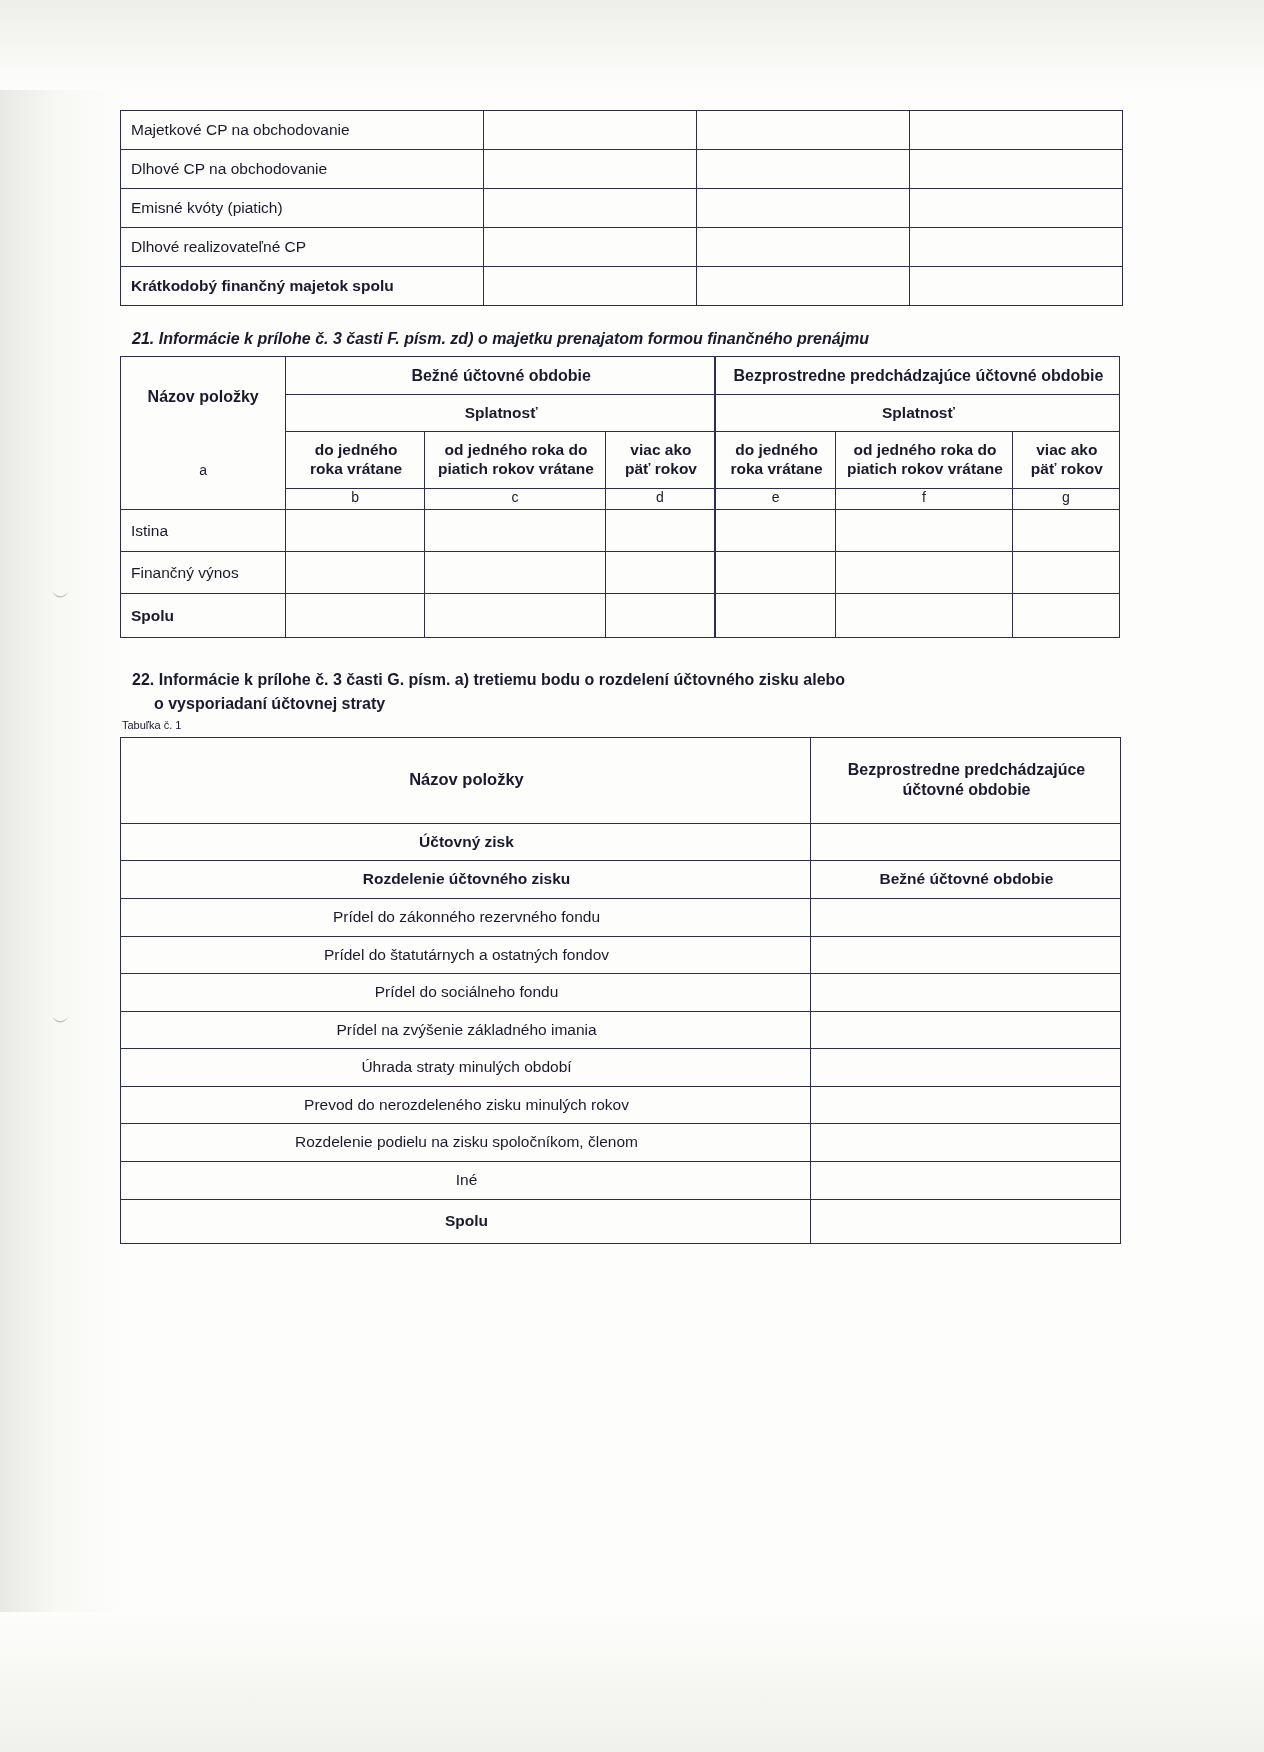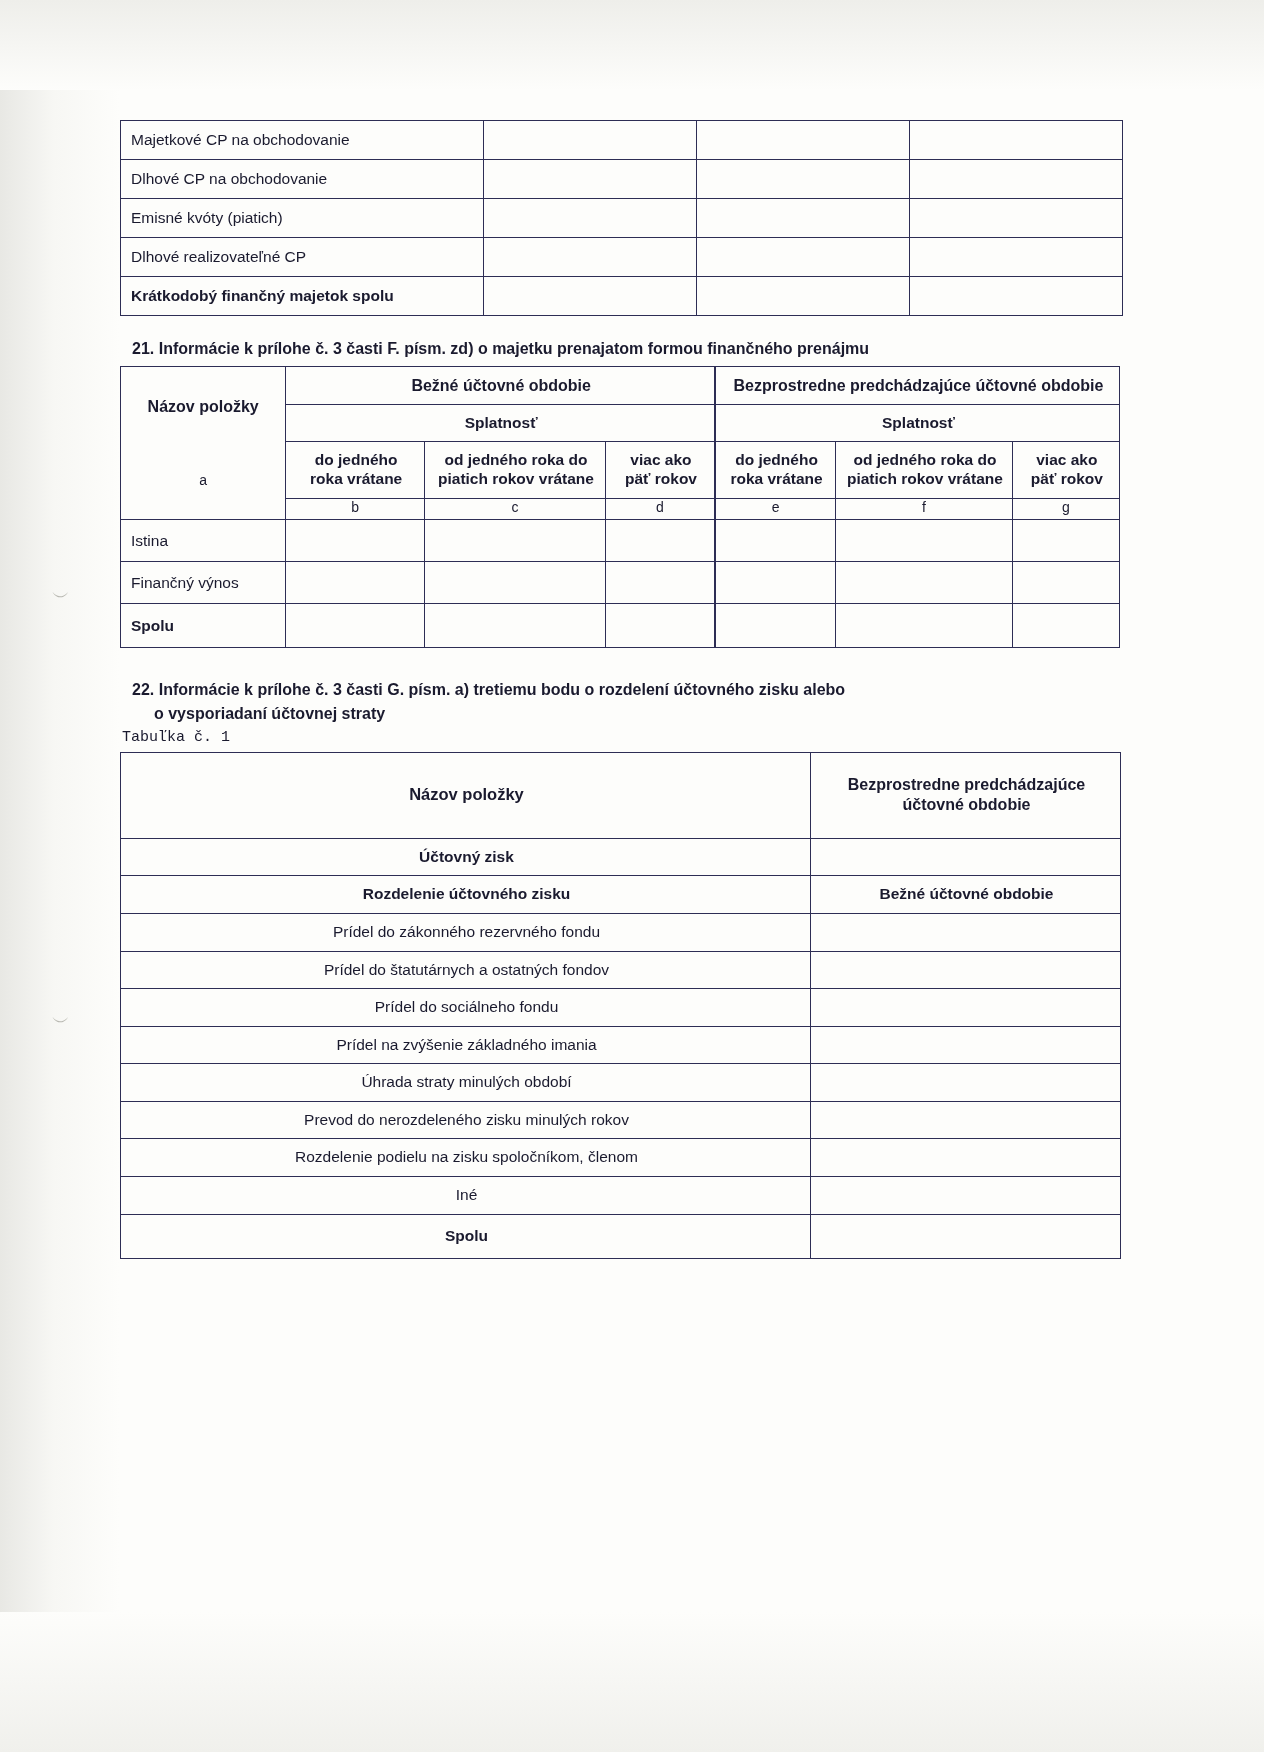--- a/index.html
+++ b/index.html
@@ -44,21 +44,20 @@
     pointer-events: none;
     color: #b9b9b2;
     font-size: 18px;
   }
 
   .content {
     position: absolute;
     left: 120px;
     top: 110px;
     width: 1000px;
-    margin-top: 10px;
   }
 
   table.doc {
     border-collapse: collapse;
     width: 100%;
     table-layout: fixed;
   }
   table.doc td, table.doc th {
     border: 1px solid #2d2d54;
     padding: 0;
@@ -107,21 +106,21 @@
   .t22 .hdrval { text-align: center; font-weight: bold; font-size: 16px; line-height: 1.25; }
   .t22 .lab { text-align: center; font-size: 15.5px; }
   .t22 .lab.b { font-weight: bold; }
   .para22 {
     font-size: 16px;
     font-weight: bold;
     margin: 30px 0 0 0;
     line-height: 1.45;
   }
   .para22 .l2 { display: block; margin-left: 22px; }
-  .tabnote { font-size: 15px; margin: 4px 0 6px 2px; font-family: Liberation Mono, monospace; }
+  .tabnote { font-size: 11px; margin: 4px 0 6px 2px; }
 </style>
 </head>
 <body>
 
 <div class="page">
   <div class="scan-shade-left"></div>
   <div class="scan-shade-top"></div>
   <div class="scan-shade-bottom"></div>
   <div class="scan-mark" style="left:52px; top:585px;">︶</div>
   <div class="scan-mark" style="left:52px; top:1010px;">︶</div>
@@ -166,21 +165,21 @@
           <td class="lab">
               <span class="cellpad bold">Krátkodobý finančný majetok spolu</span>
             </td>
           <td class="c"></td>
           <td class="c"></td>
           <td class="c"></td>
         </tr>
       </tbody>
     </table>
 
-    <div class="section-head" style="margin-left:12px;">
+    <div class="section-head" style="margin-left:12px;font-style:italic;">
       <span class="num">21.</span>
       <span>Informácie k prílohe č. 3 časti F. písm. zd) o majetku prenajatom formou finančného prenájmu</span>
     </div>
 
     <table class="doc t21">
       <colgroup>
         <col style="width:148px">
         <col style="width:124px">
         <col style="width:162px">
         <col style="width:98px">

